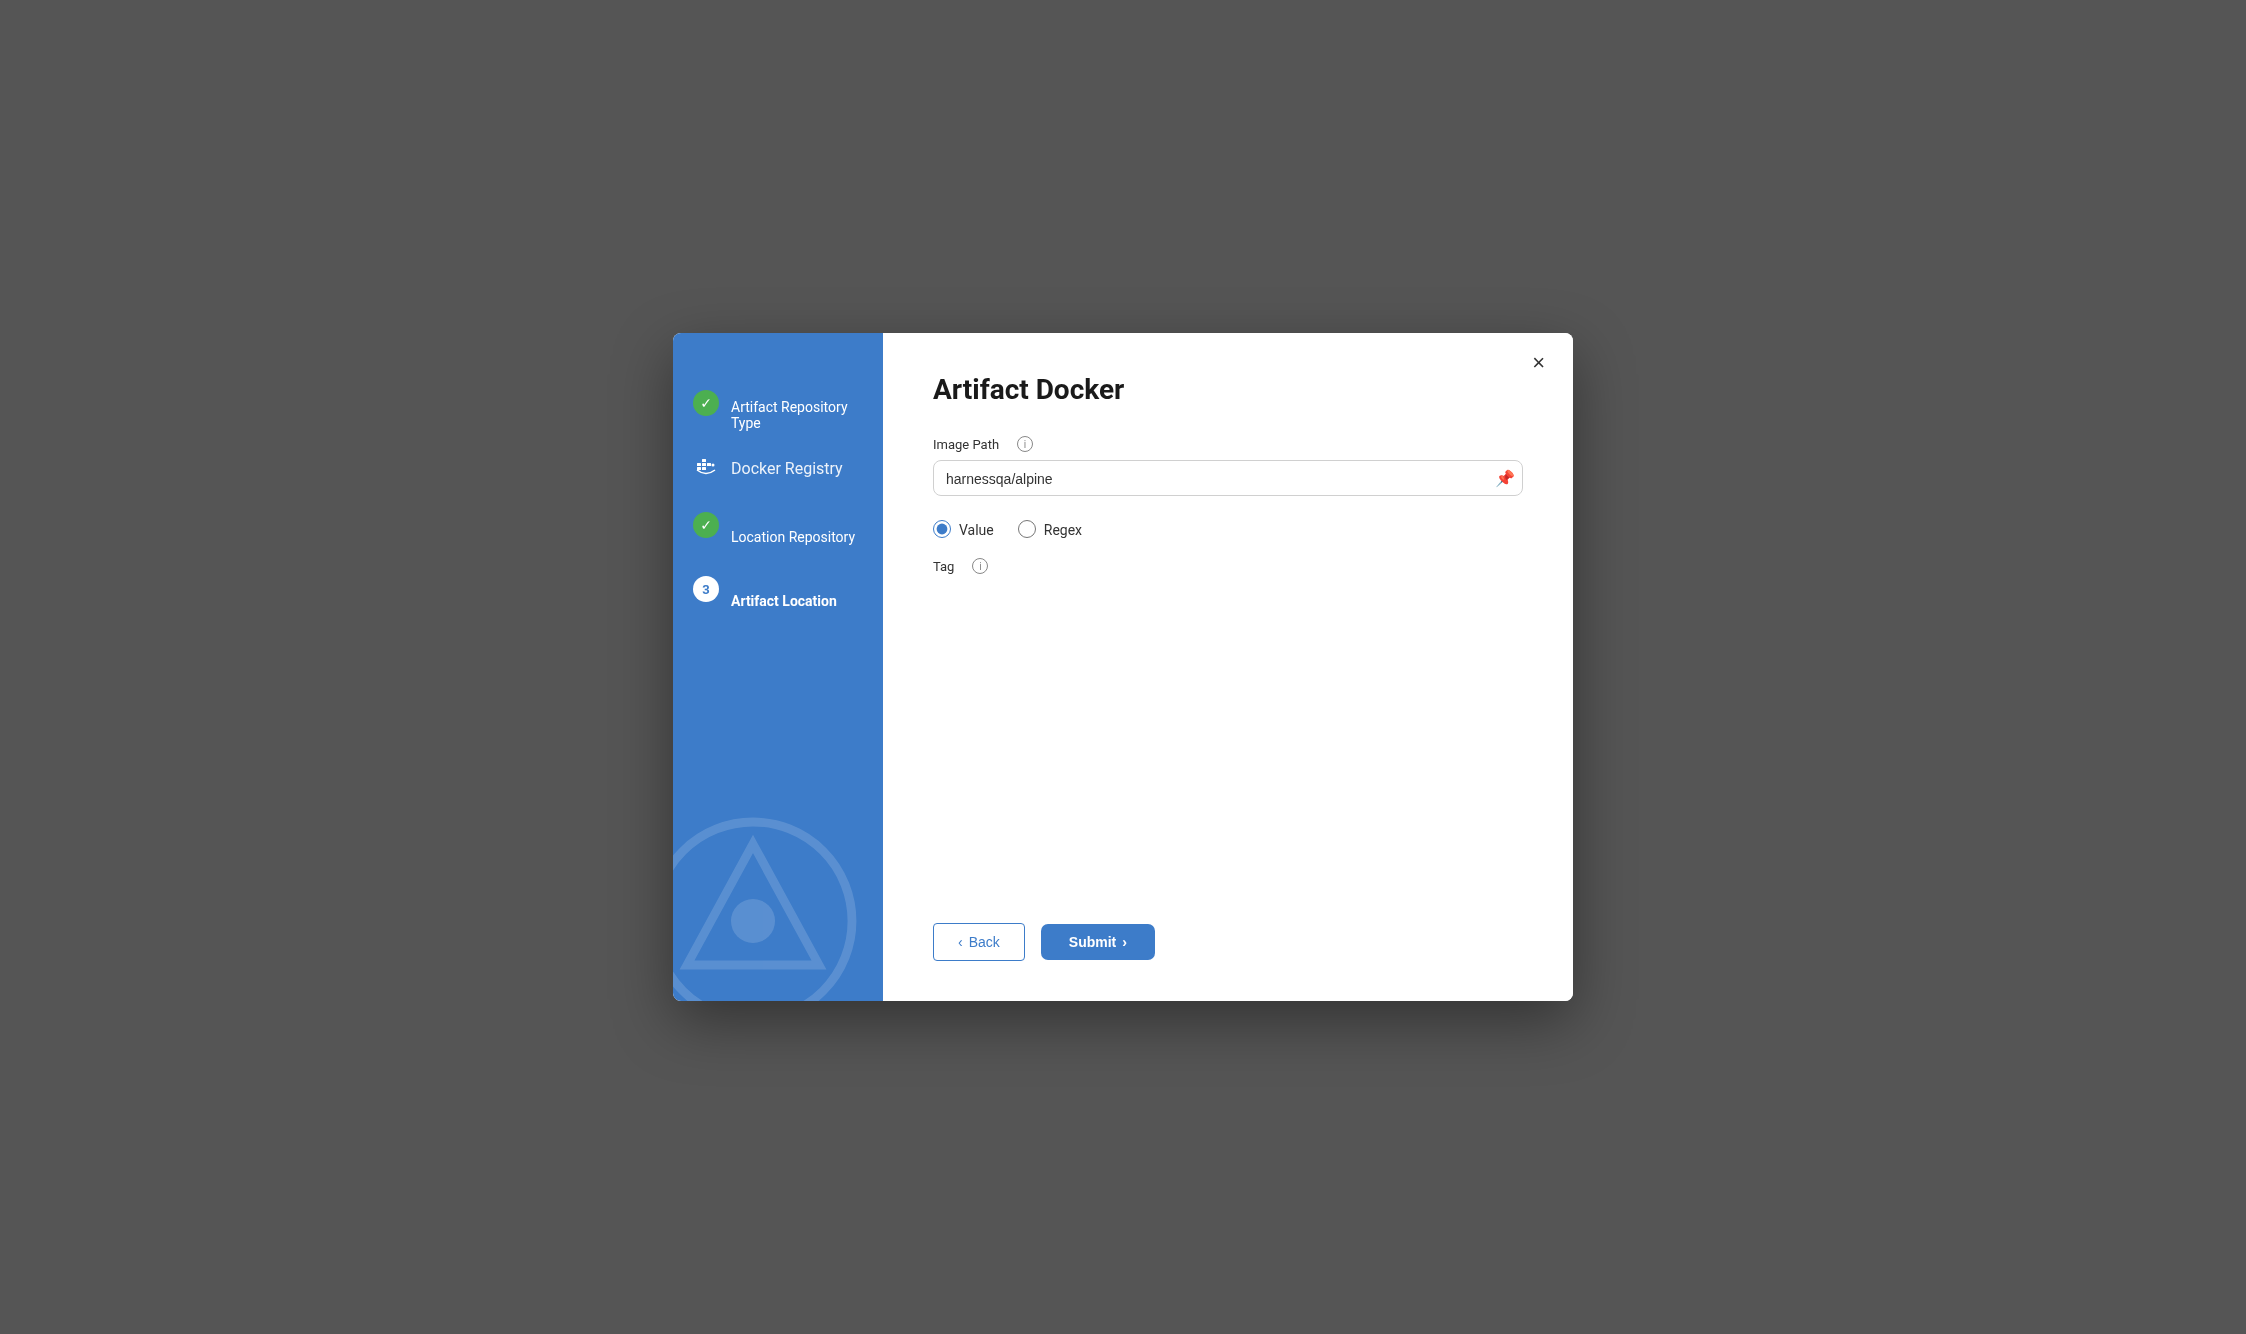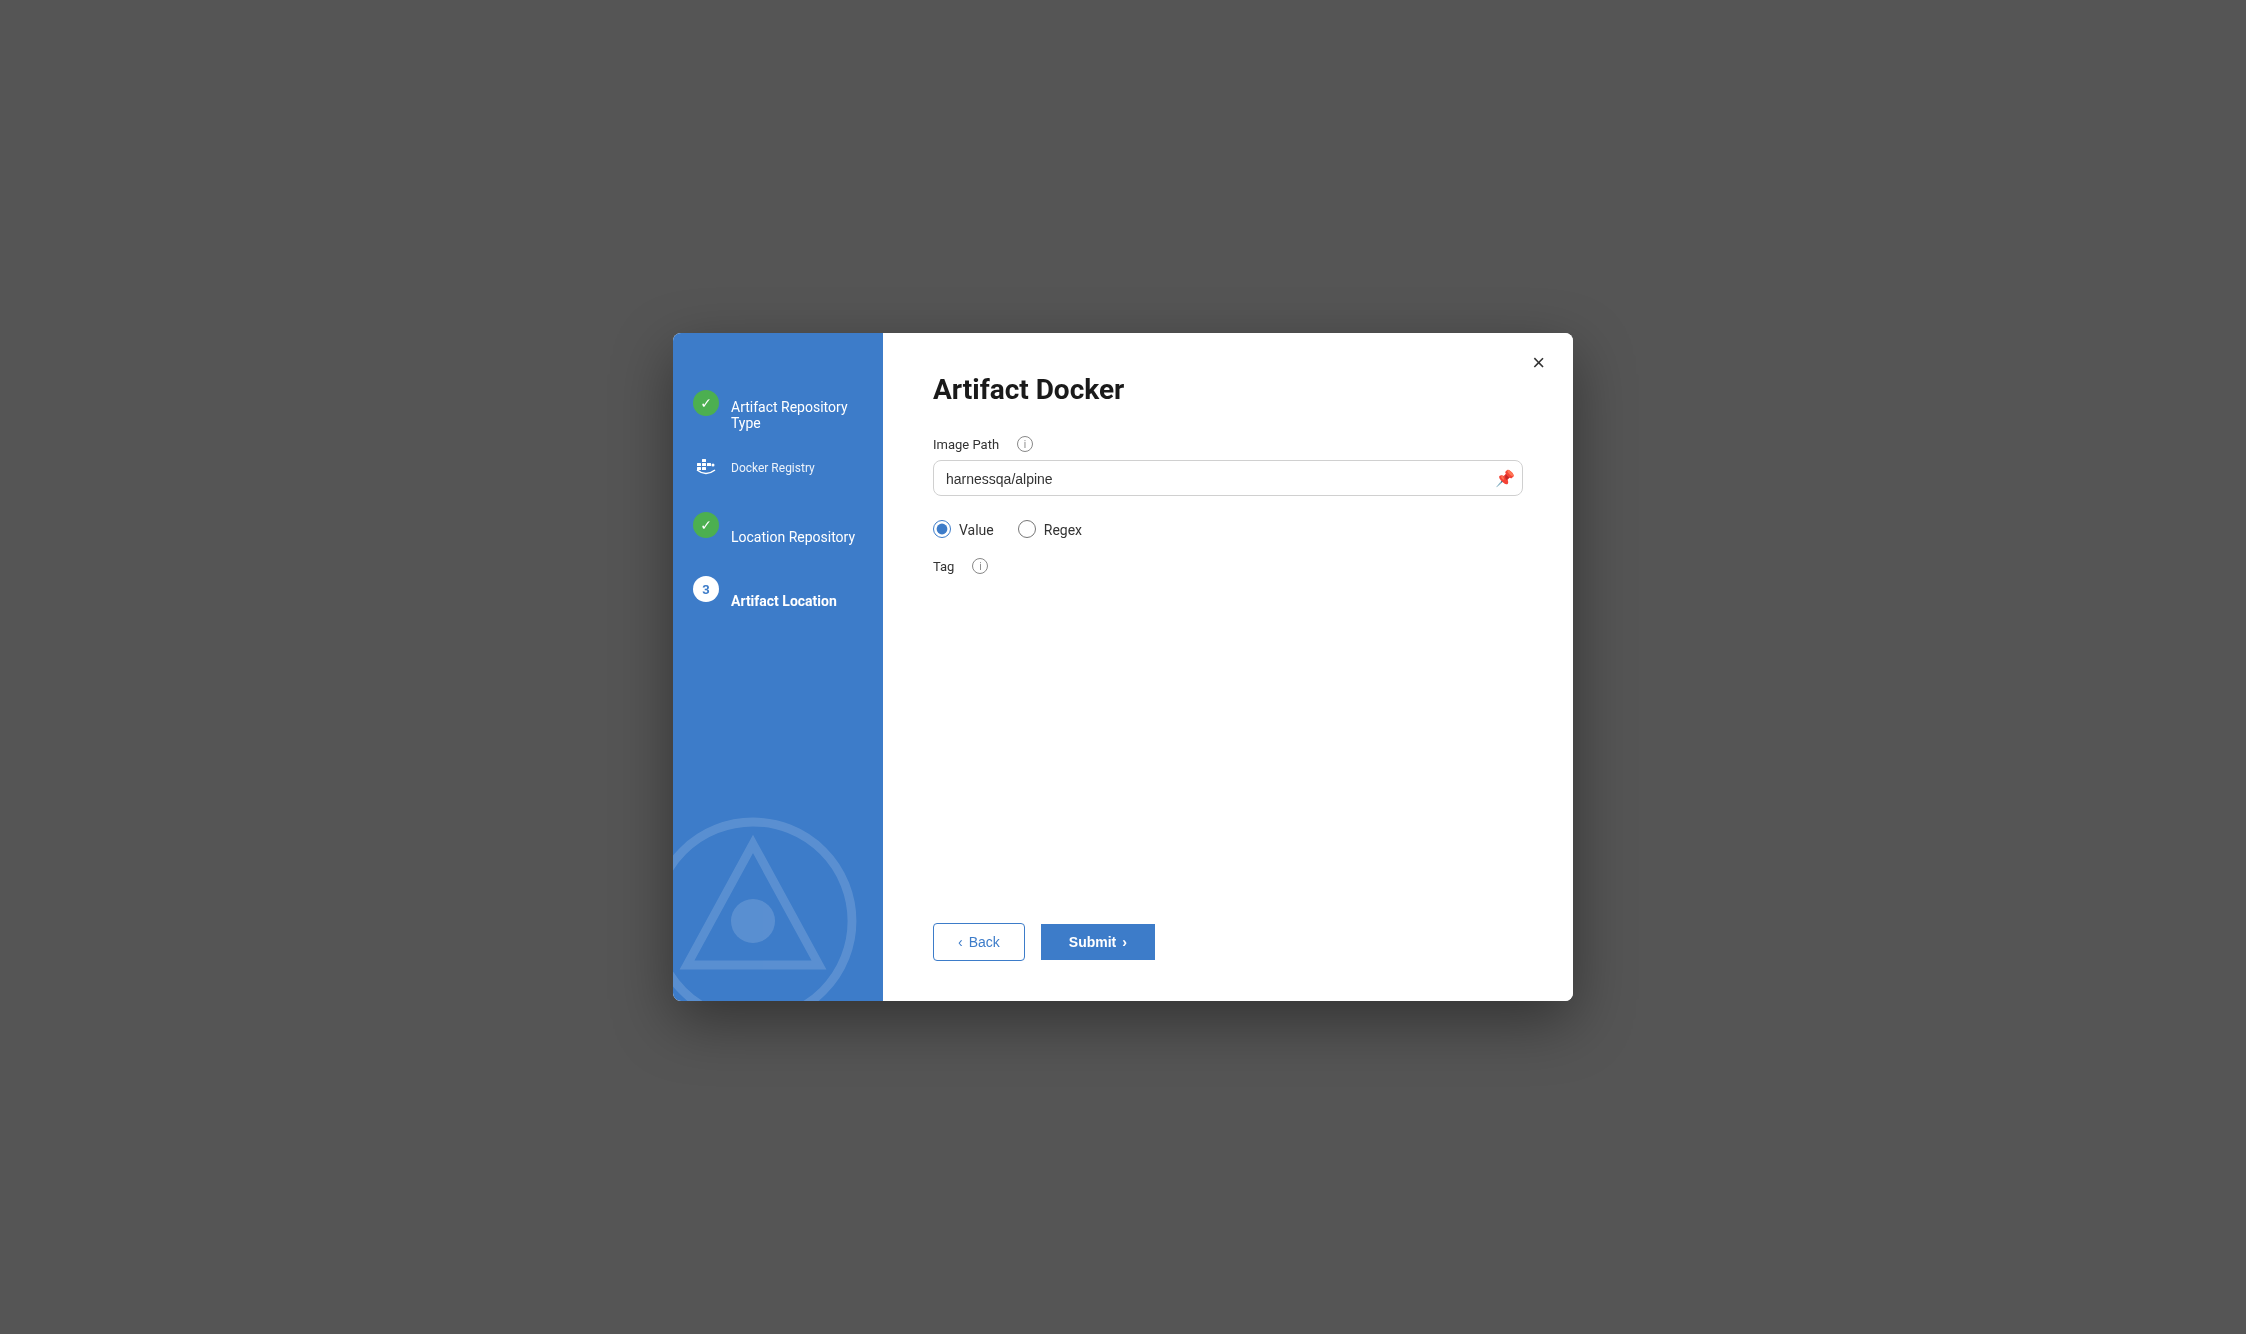--- a/index.html
+++ b/index.html
@@ -87,21 +87,21 @@
       padding-left: 20px;
       color: rgba(255,255,255,0.9);
       font-size: 13px;
     }
     .sidebar-label {
       font-size: 14px;
       color: white;
       margin-top: 24px;
     }
     .sidebar-sub-label {
-      font-size: 12px;
+      font-size: 16px;
       color: rgba(255,255,255,0.9);
     }
     .main {
       flex: 1;
       padding: 40px 50px;
       display: flex;
       flex-direction: column;
       background: white;
       position: relative;
     }
@@ -219,21 +219,21 @@
       font-size: 14px;
       font-weight: 500;
       cursor: pointer;
       display: flex;
       align-items: center;
       gap: 6px;
     }
     .btn-submit {
       padding: 10px 28px;
       border: none;
-      border-radius: 0;
+      border-radius: 7px;
       background: #3d7cc9;
       color: white;
       font-size: 14px;
       font-weight: 600;
       cursor: pointer;
       display: flex;
       align-items: center;
       gap: 6px;
     }
   </style>

